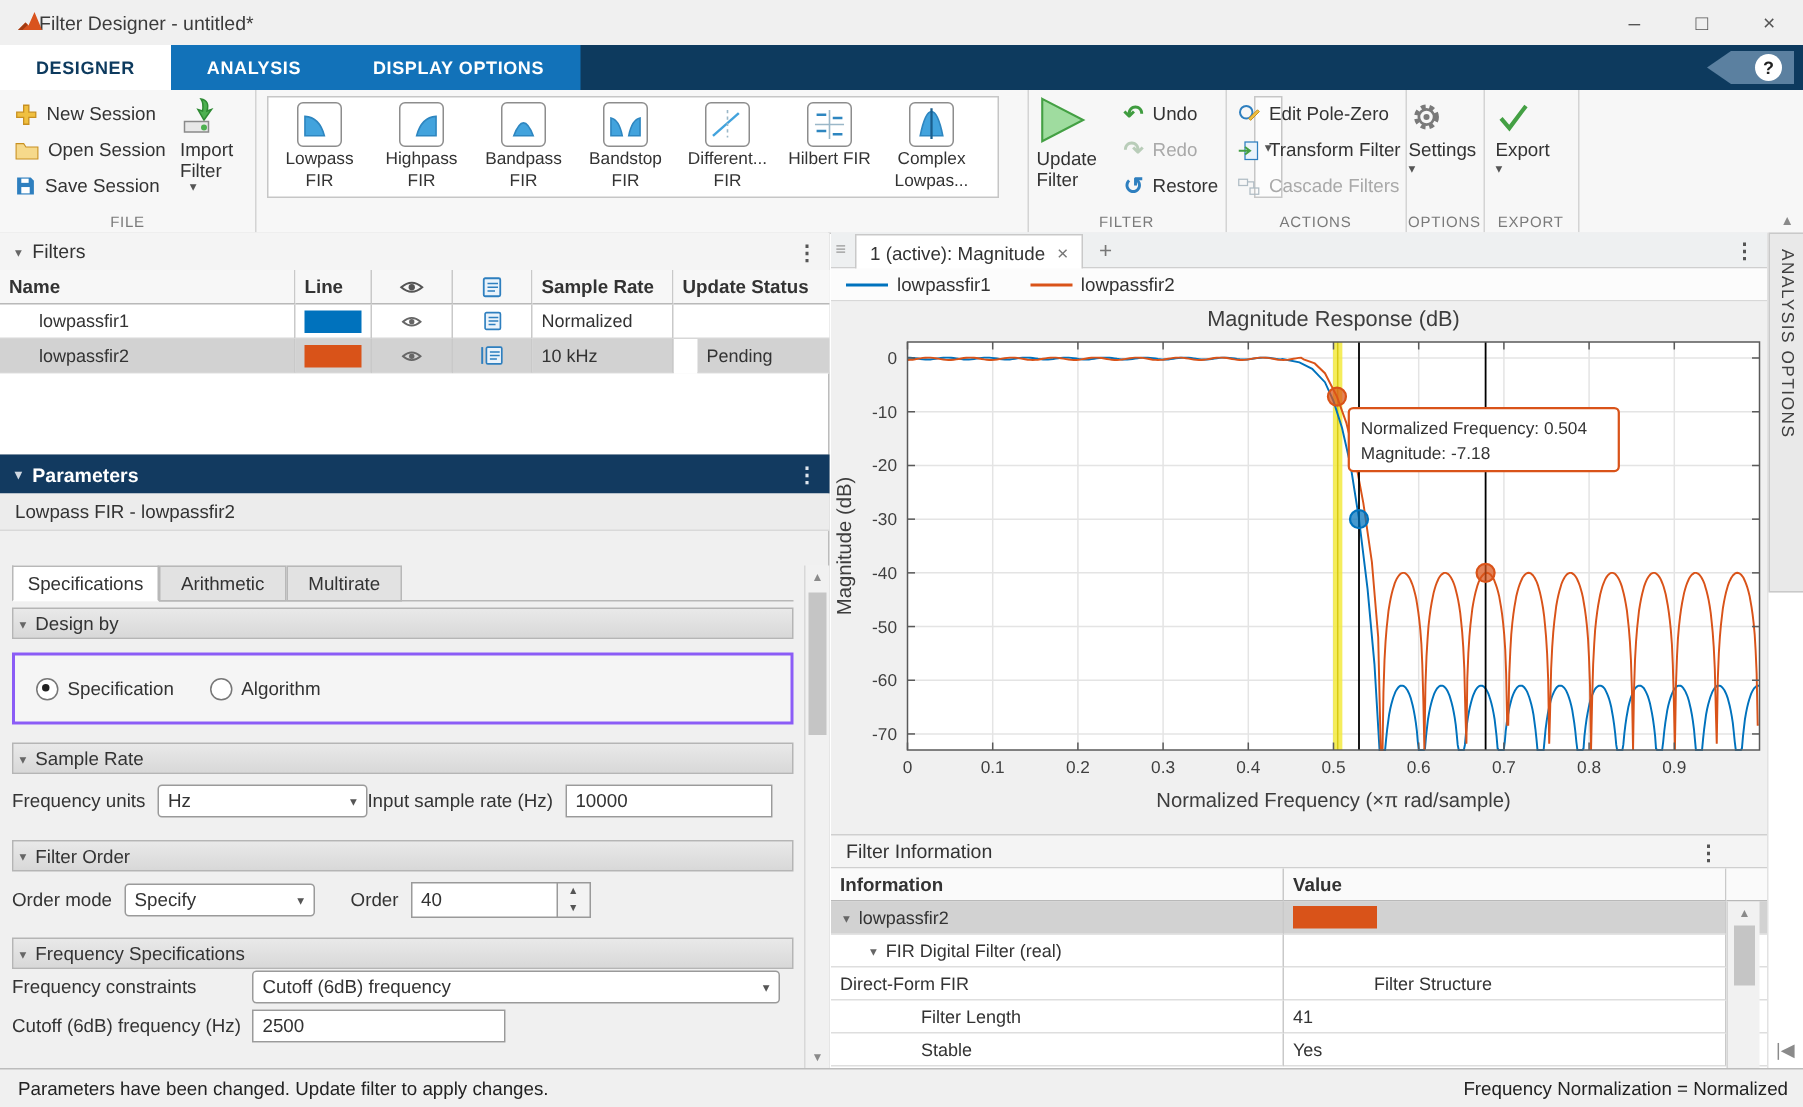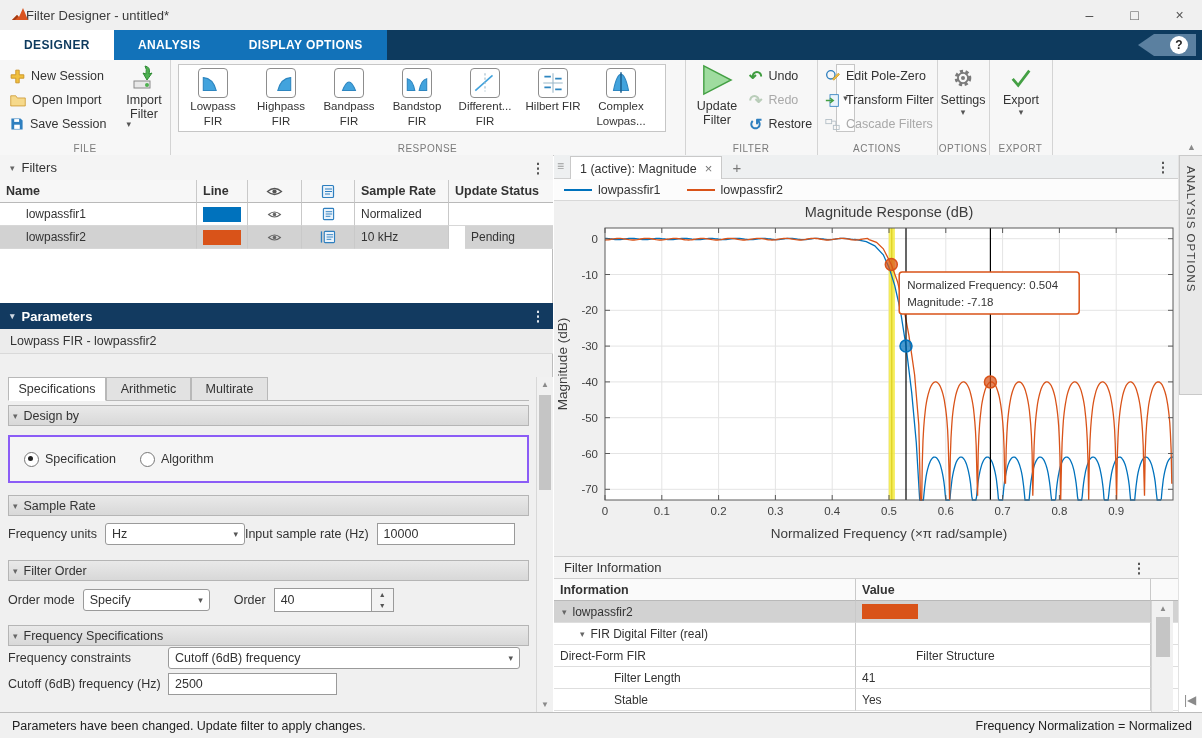--- a/index.html
+++ b/index.html
@@ -20,21 +20,21 @@
   .rtab.active{background:#fff;color:#0d3a5e;}
   .rtab-dark{flex:1;background:#0d3a5e;display:flex;align-items:center;justify-content:flex-end;}
   .help-tag{width:58px;height:22px;margin-right:6px;background:#5b80a0;clip-path:polygon(16px 0,100% 0,100% 100%,16px 100%,0 50%);display:flex;align-items:center;justify-content:flex-end;}
   .help-circle{width:18px;height:18px;margin-right:8px;border-radius:50%;background:#fff;color:#222;font-weight:bold;font-size:12px;display:flex;align-items:center;justify-content:center;}
 
   
   .ribbon-body{top:60px;left:0;width:1202px;height:95px;background:#f7f7f7;border-bottom:1px solid #c9c9c9;}
   .rsec{position:absolute;top:0;height:95px;border-right:1px solid #d4d4d4;}
   .sec-label{position:absolute;bottom:1px;left:0;right:0;text-align:center;color:#7a7a7a;font-size:10px;letter-spacing:.5px;}
   .file-row{position:absolute;left:10px;height:20px;display:flex;align-items:center;gap:6px;font-size:12.5px;color:#333;}
-  .big-btn{position:absolute;text-align:center;color:#333;font-size:12.5px;}
+  .big-btn{position:absolute;text-align:left;color:#333;font-size:12.5px;}
   .big-btn .lbl{line-height:14px;}
   .dd-arrow{color:#555;font-size:9px;}
   .gallery{position:absolute;left:178px;top:4px;width:486px;height:66px;background:#fff;border:1px solid #c6c6c6;display:flex;}
   .gal-item{width:68px;height:64px;text-align:center;padding-top:3px;box-sizing:border-box;}
   .gal-icon{width:28px;height:28px;margin:0 auto;border:1px solid #8d8d8d;border-radius:4px;background:#fff;}
   .gal-lbl{font-size:11.5px;line-height:13px;color:#333;margin-top:2px;}
   .gal-more{position:absolute;left:666px;top:4px;width:17px;height:66px;border:1px solid #c6c6c6;background:#fcfcfc;display:flex;align-items:center;justify-content:center;color:#555;font-size:9px;}
   .act-row{position:absolute;height:20px;display:flex;align-items:center;gap:6px;font-size:12.5px;color:#333;}
   .disabled{color:#a9a9a9;}
   .glyph-undo{color:#3f9c3f;font-size:16px;font-weight:bold;}
@@ -146,21 +146,21 @@
       <div class="file-row" style="top:6px;">
         <svg width="15" height="15" viewBox="0 0 26 26">
             <path d="M10 2 h6 v8 h8 v6 h-8 v8 h-6 v-8 h-8 v-6 h8 z" fill="#f0c040" stroke="#c89020" stroke-width="1.5"></path>
           </svg>
         <span>New Session</span>
       </div>
       <div class="file-row" style="top:30px;">
         <svg width="16" height="13" viewBox="0 0 22 17">
             <path d="M1 2 h7 l2 3 h11 v11 h-20 z" fill="#f6d98b" stroke="#c89020"></path>
           </svg>
-        <span>Open Import</span>
+        <span>Open Session</span>
       </div>
       <div class="file-row" style="top:54px;">
         <svg width="14" height="14" viewBox="0 0 20 20">
             <path d="M2 2 h13 l3 3 v13 h-16 z" fill="#2e7fbf"></path>
             <rect x="6" y="11" width="8" height="6" fill="#fff"></rect>
             <rect x="6" y="3" width="7" height="4" fill="#fff"></rect>
           </svg>
         <span>Save Session</span>
         <span class="dd-arrow" style="margin-left:14px;">▾</span>
       </div>
@@ -228,21 +228,20 @@
                 <path d="M6 20 Q9 5 13 5 Q17 5 20 20 Z" fill="#42a3dd" stroke="#2e86c0"></path>
                 <path d="M13 3 V22" stroke="#1b5e8d" stroke-width="1.4"></path>
               </svg></div>
           <div class="gal-lbl">Complex</div>
           <div class="gal-lbl">Lowpas...</div>
         </div>
       </div>
       <div class="gal-more">
           <span>▾</span>
         </div>
-      <div class="sec-label">RESPONSE</div>
     </div>
 
     <div class="rsec" style="left:685px;width:132px;">
       <div class="big-btn" style="left:6px;top:4px;width:52px;">
         <svg width="34" height="32" viewBox="0 0 36 34">
             <polygon points="4,2 33,17 4,32" fill="#9fdc9f" stroke="#44a044" stroke-width="1.5"></polygon>
           </svg>
         <div class="lbl">Update</div>
         <div class="lbl">Filter</div>
       </div>

